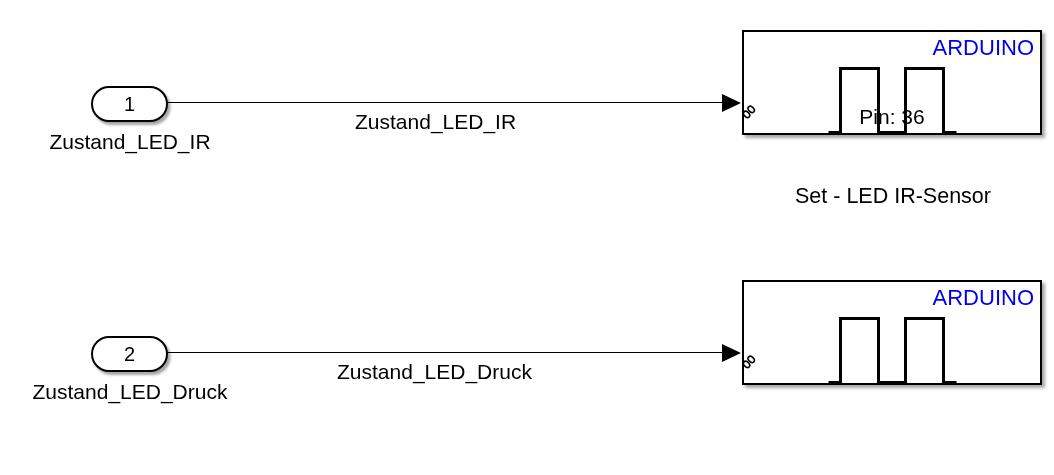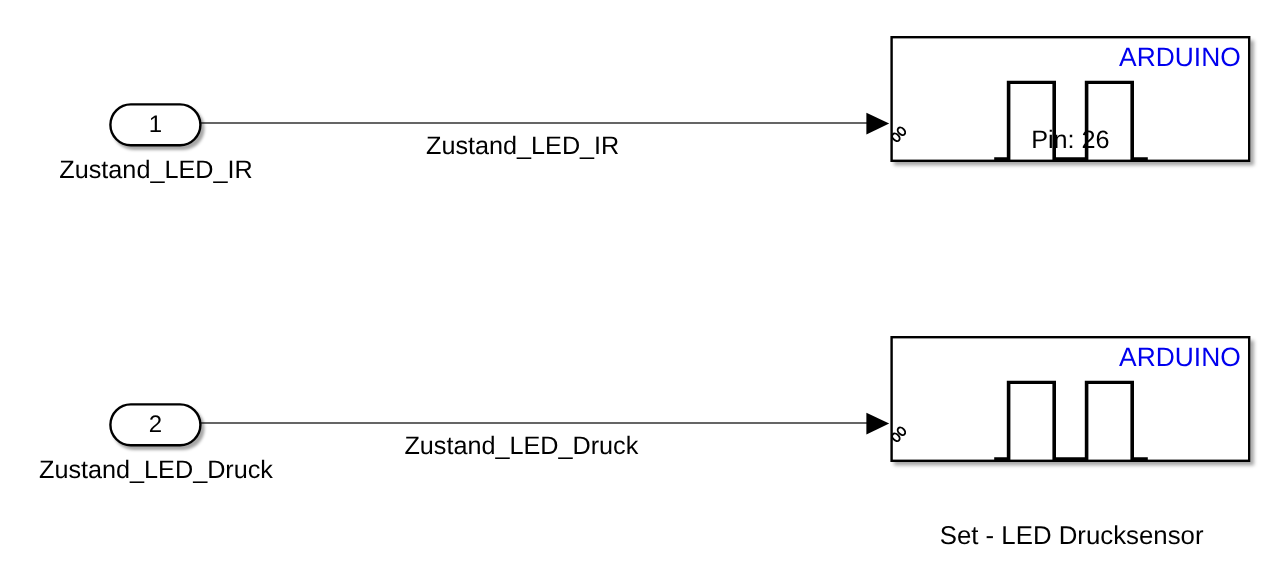--- a/index.html
+++ b/index.html
@@ -130,28 +130,29 @@
     <div class="port-label">Zustand_LED_IR</div>
     <div class="wire"></div>
     <div class="arrowhead"></div>
     <div class="signal-label" style="left:355px">Zustand_LED_IR</div>
 
     <div class="block">
       <div class="vendor">ARDUINO</div>
       <svg class="wave" width="131" height="68" viewBox="0 0 131 68">
         <polyline points="1.5,65.5 13.5,65.5 13.5,1.5 51.5,1.5 51.5,65.5 78.5,65.5 78.5,1.5 116.5,1.5 116.5,65.5 129.5,65.5" fill="none" stroke="#000000" stroke-width="3"></polyline>
       </svg>
-      <div class="pin">Pin: 26</div>
+      <div class="pin">Pin: 36</div>
       <svg class="linkicon" width="14" height="16" viewBox="0 0 14 16">
         <g fill="none" stroke="#000000" stroke-width="1.6">
           <ellipse cx="4.6" cy="10.4" rx="2.5" ry="3.6" transform="rotate(-45 4.6 10.4)"></ellipse>
           <ellipse cx="9.2" cy="5.4" rx="2.5" ry="3.6" transform="rotate(-45 9.2 5.4)"></ellipse>
         </g>
       </svg>
     </div>
+    <div class="block-caption">Set - LED IR-Sensor</div>
   </div>
 
   <div class="group" style="top:250px">
     <div class="inport">
       <span>2</span>
     </div>
     <div class="port-label">Zustand_LED_Druck</div>
     <div class="wire"></div>
     <div class="arrowhead"></div>
     <div class="signal-label" style="left:337px">Zustand_LED_Druck</div>
@@ -161,16 +162,15 @@
       <svg class="wave" width="131" height="68" viewBox="0 0 131 68">
         <polyline points="1.5,65.5 13.5,65.5 13.5,1.5 51.5,1.5 51.5,65.5 78.5,65.5 78.5,1.5 116.5,1.5 116.5,65.5 129.5,65.5" fill="none" stroke="#000000" stroke-width="3"></polyline>
       </svg>
       <svg class="linkicon" width="14" height="16" viewBox="0 0 14 16">
         <g fill="none" stroke="#000000" stroke-width="1.6">
           <ellipse cx="4.6" cy="10.4" rx="2.5" ry="3.6" transform="rotate(-45 4.6 10.4)"></ellipse>
           <ellipse cx="9.2" cy="5.4" rx="2.5" ry="3.6" transform="rotate(-45 9.2 5.4)"></ellipse>
         </g>
       </svg>
     </div>
-    <div class="block-caption">Set - LED Drucksensor</div>
   </div>
 
 </div>
 
 </body></html>

